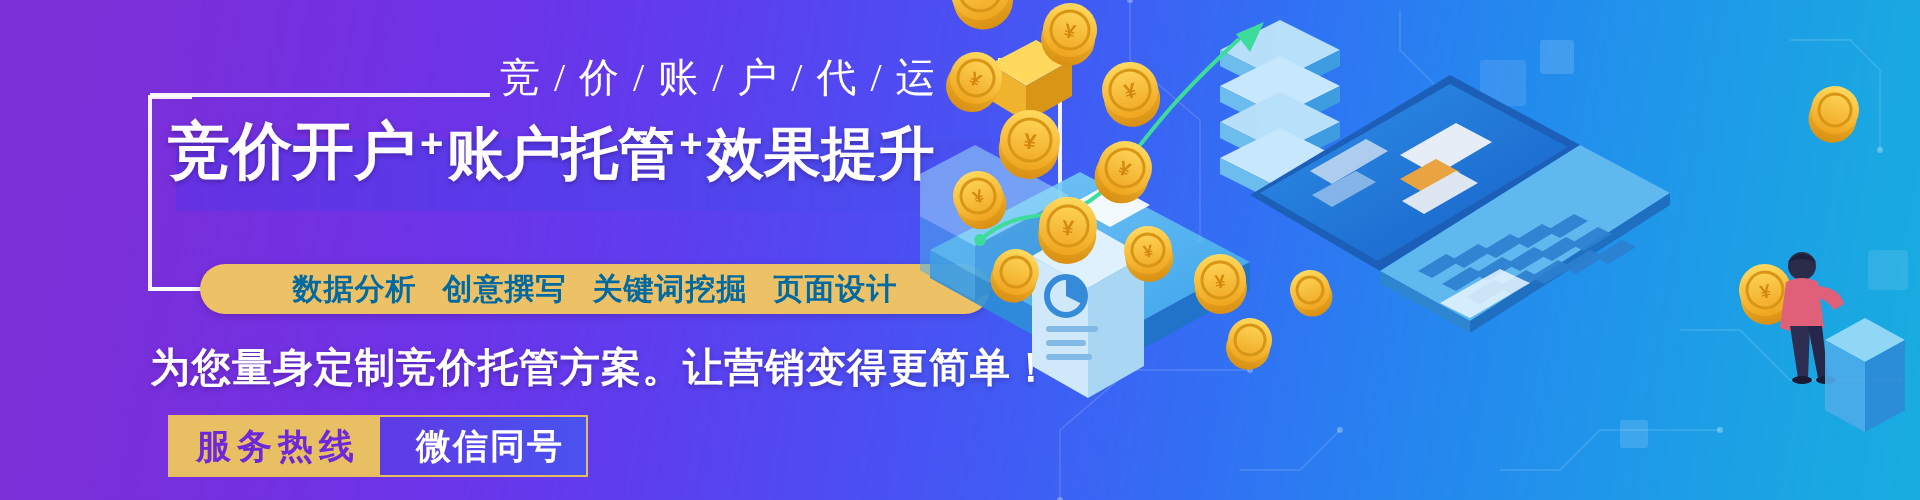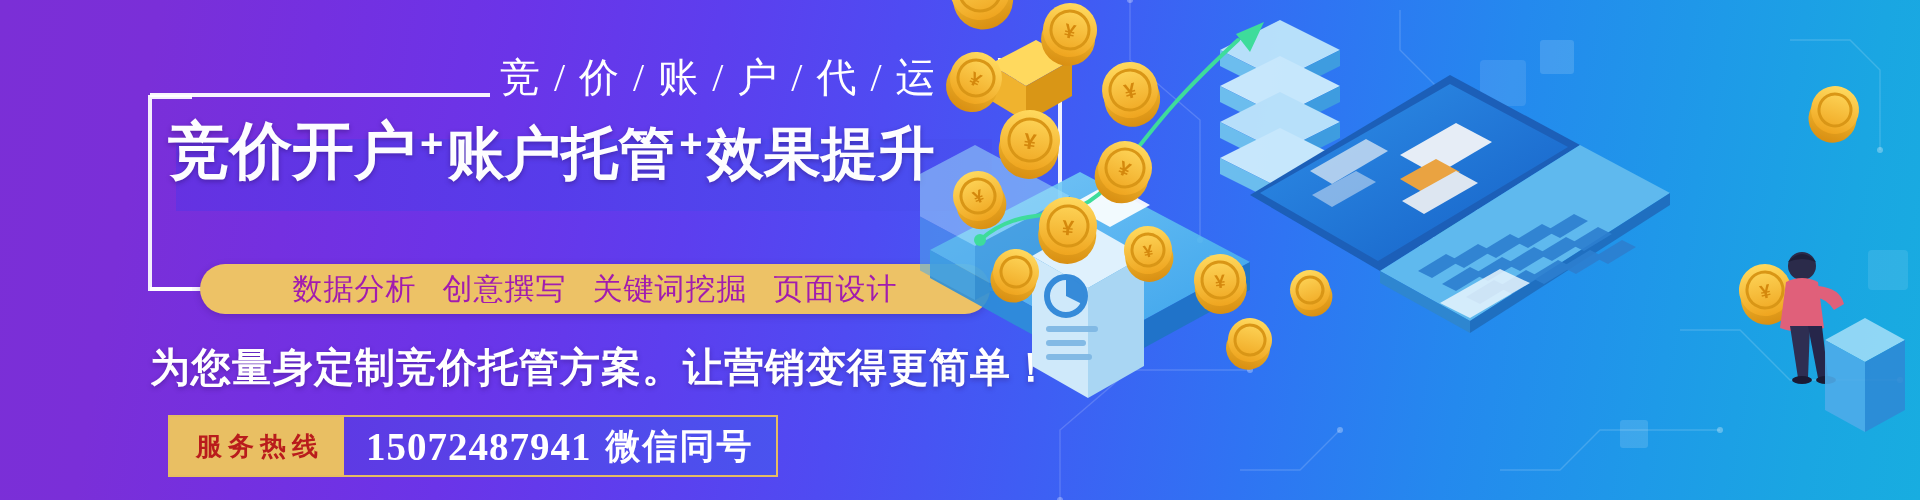--- a/index.html
+++ b/index.html
@@ -100,41 +100,41 @@
   
   .pill{
     position:absolute;left:200px;top:247px;
     width:790px;height:50px;border-radius:25px;
     background:#edc266;
     display:flex;align-items:center;justify-content:center;
     gap:26px;
     box-shadow:0 2px 7px rgba(50,10,90,.25);
   }
   .pill span{
-    color:#a21caf;font-weight:normal;font-size:30px;letter-spacing:1px;
+    color:#0369a1;font-weight:bold;font-size:30px;letter-spacing:1px;
     white-space:nowrap;
   }
 
   
   .sub{
     position:absolute;left:150px;top:323px;
     font-size:40px;font-weight:bold;color:#ffffff;
     letter-spacing:1px;white-space:nowrap;
     text-shadow:0 2px 5px rgba(40,10,90,.35);
   }
 
   
   .hotline{
     position:absolute;left:168px;top:398px;
     height:62px;display:flex;align-items:stretch;
     border:2px solid #e5bc62;box-sizing:border-box;
   }
   .hotline .label{
-    background:#e9bf63;color:#b91c1c;
-    font-weight:bold;font-size:26px;letter-spacing:6px;
+    background:#e9bf63;color:#6d28d9;
+    font-weight:bold;font-size:35px;letter-spacing:6px;
     display:flex;align-items:center;padding:0 20px 0 26px;
     white-space:nowrap;
   }
   .hotline .num{
     background:linear-gradient(90deg,#5e3ae4 0%,#4a53ef 100%);
     color:#ffffff;
     font-family:"Liberation Serif","DejaVu Serif",serif;
     font-weight:bold;font-size:39px;letter-spacing:1px;
     display:flex;align-items:center;padding:0 22px;
     white-space:nowrap;
@@ -207,21 +207,20 @@
       <span>创意撰写</span>
       <span>关键词挖掘</span>
       <span>页面设计</span>
     </div>
 
     <div class="sub">为您量身定制竞价托管方案。让营销变得更简单！</div>
 
     <div class="hotline">
       <div class="label">服务热线</div>
       <div class="num">
-        <span>15072487941</span>
         <span class="wx">微信同号</span>
       </div>
     </div>
   </div>
 
   <div class="art">
     <svg width="1000" height="500" viewBox="0 0 1000 500" xmlns="http://www.w3.org/2000/svg">
       <defs>
         <linearGradient id="gCoin" x1="0" y1="0" x2="0" y2="1">
           <stop offset="0" stop-color="#ffd95e"></stop>

